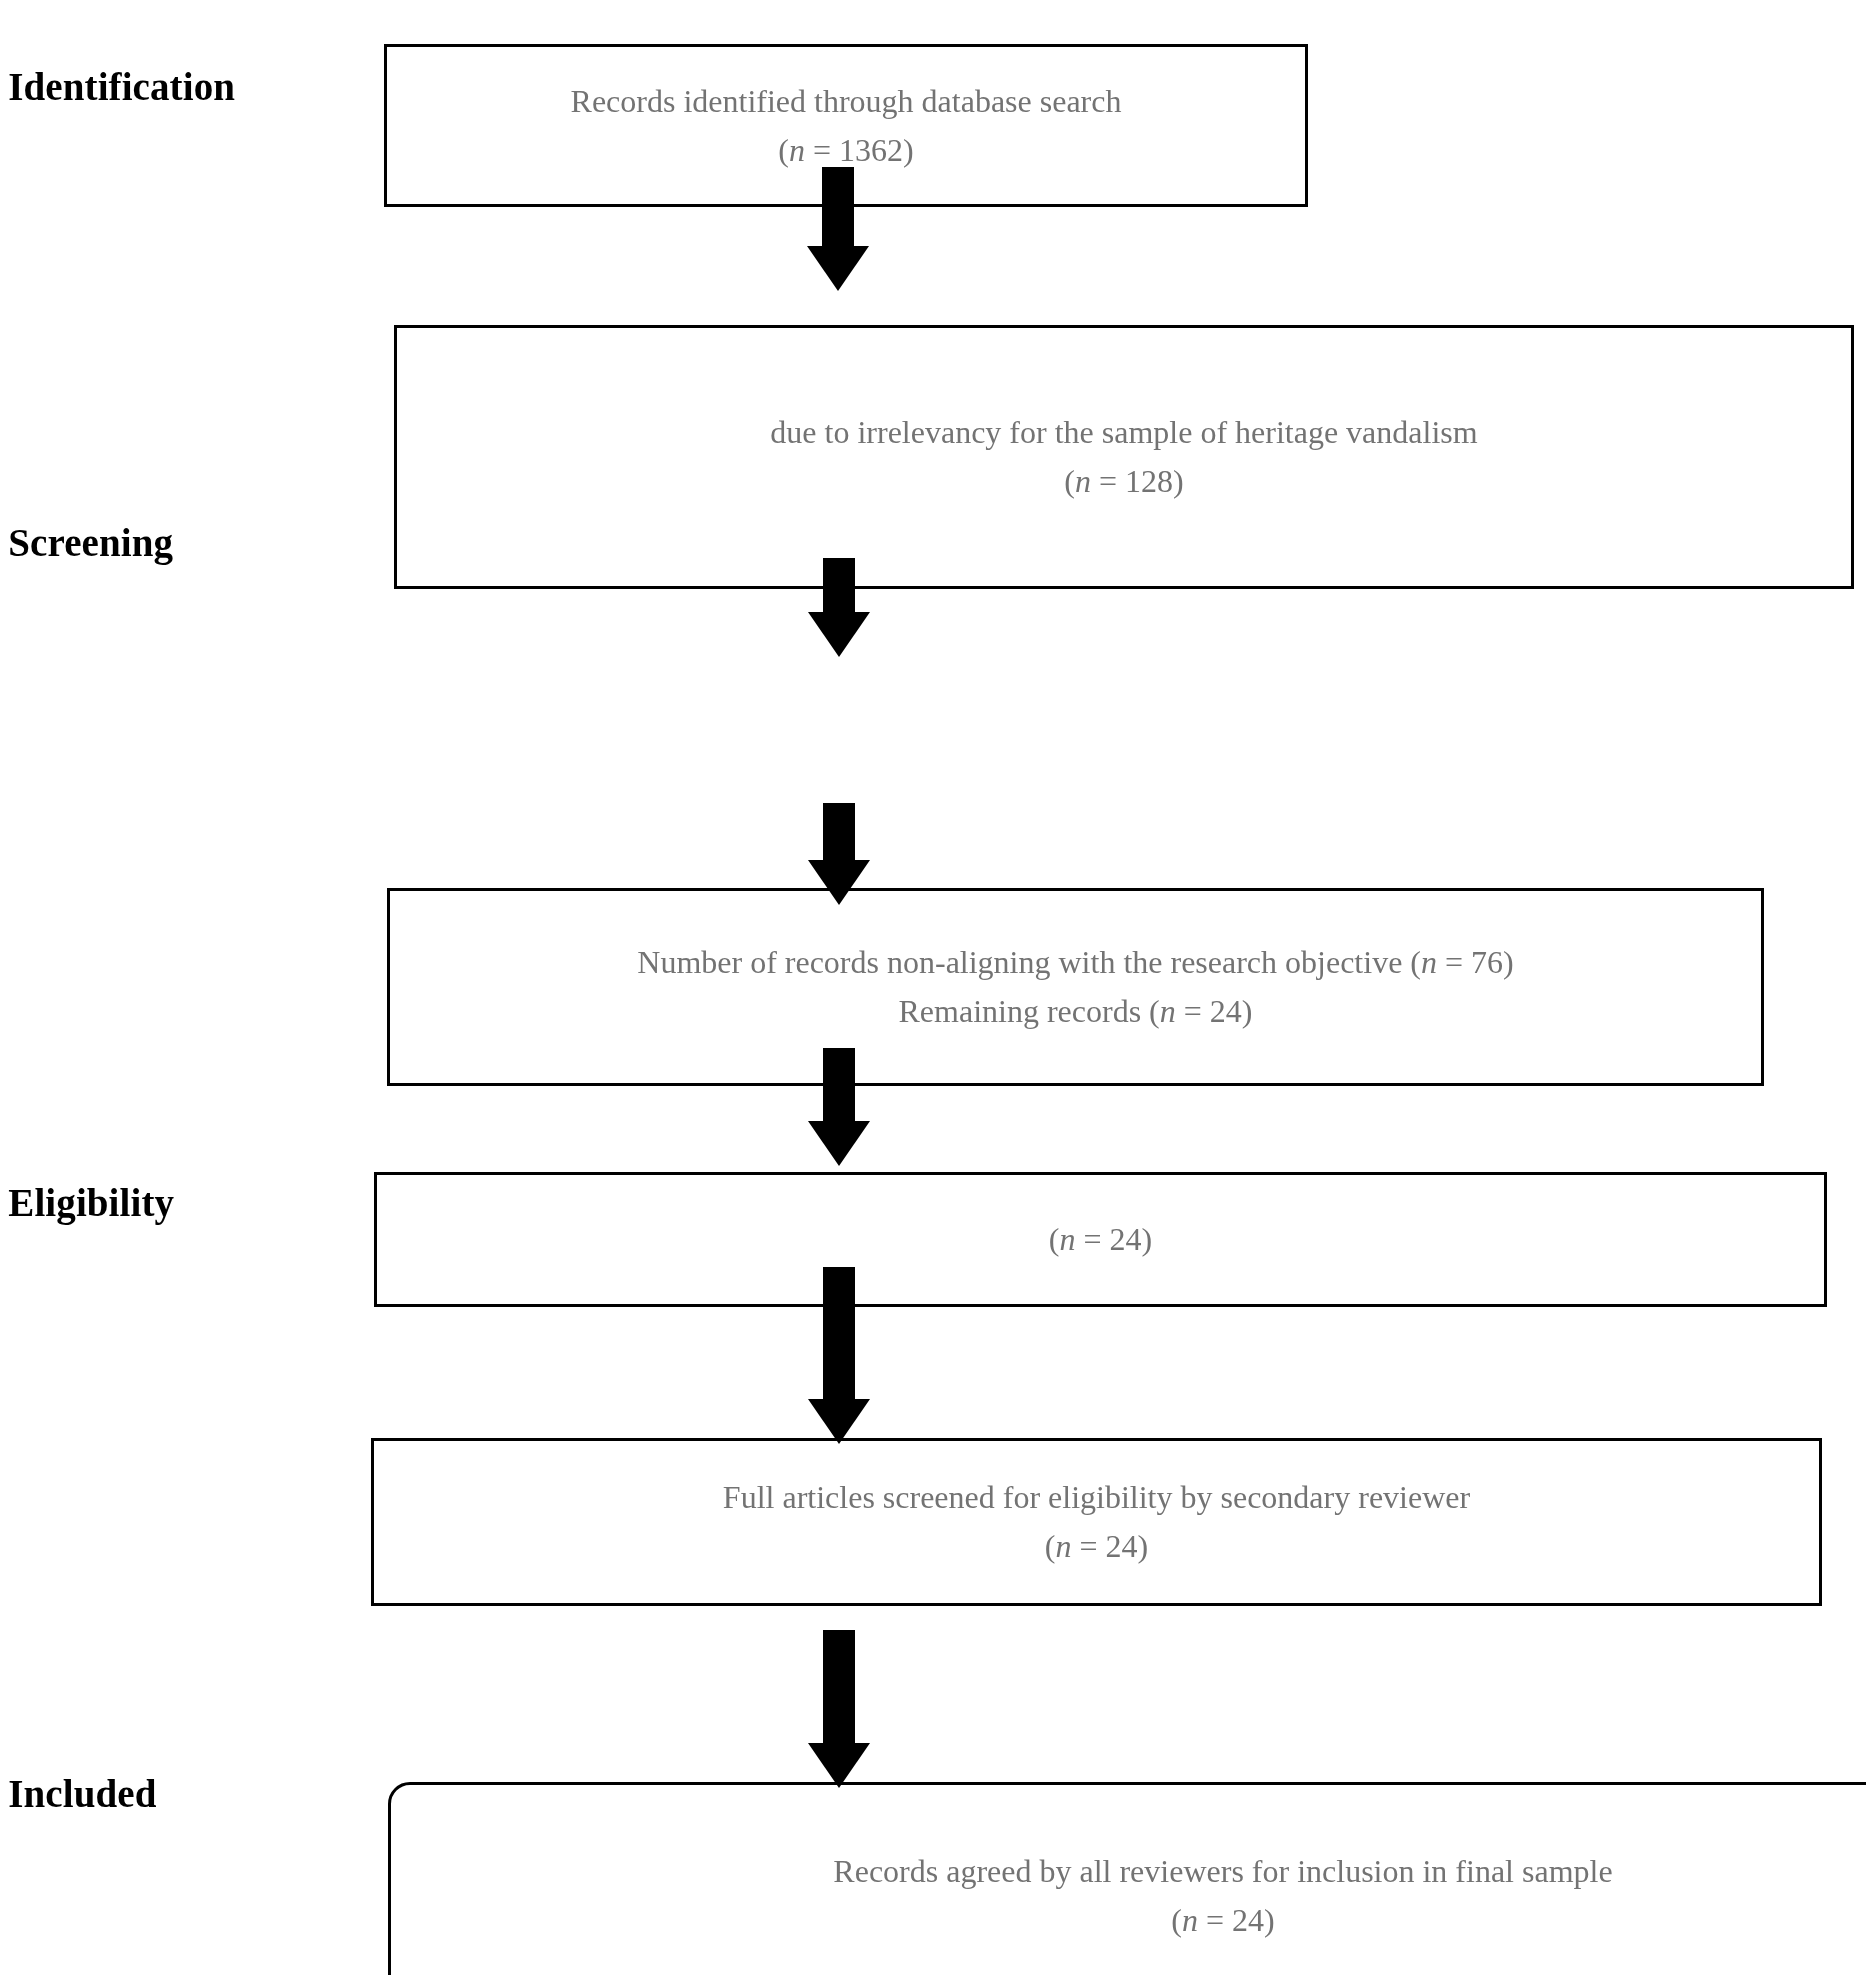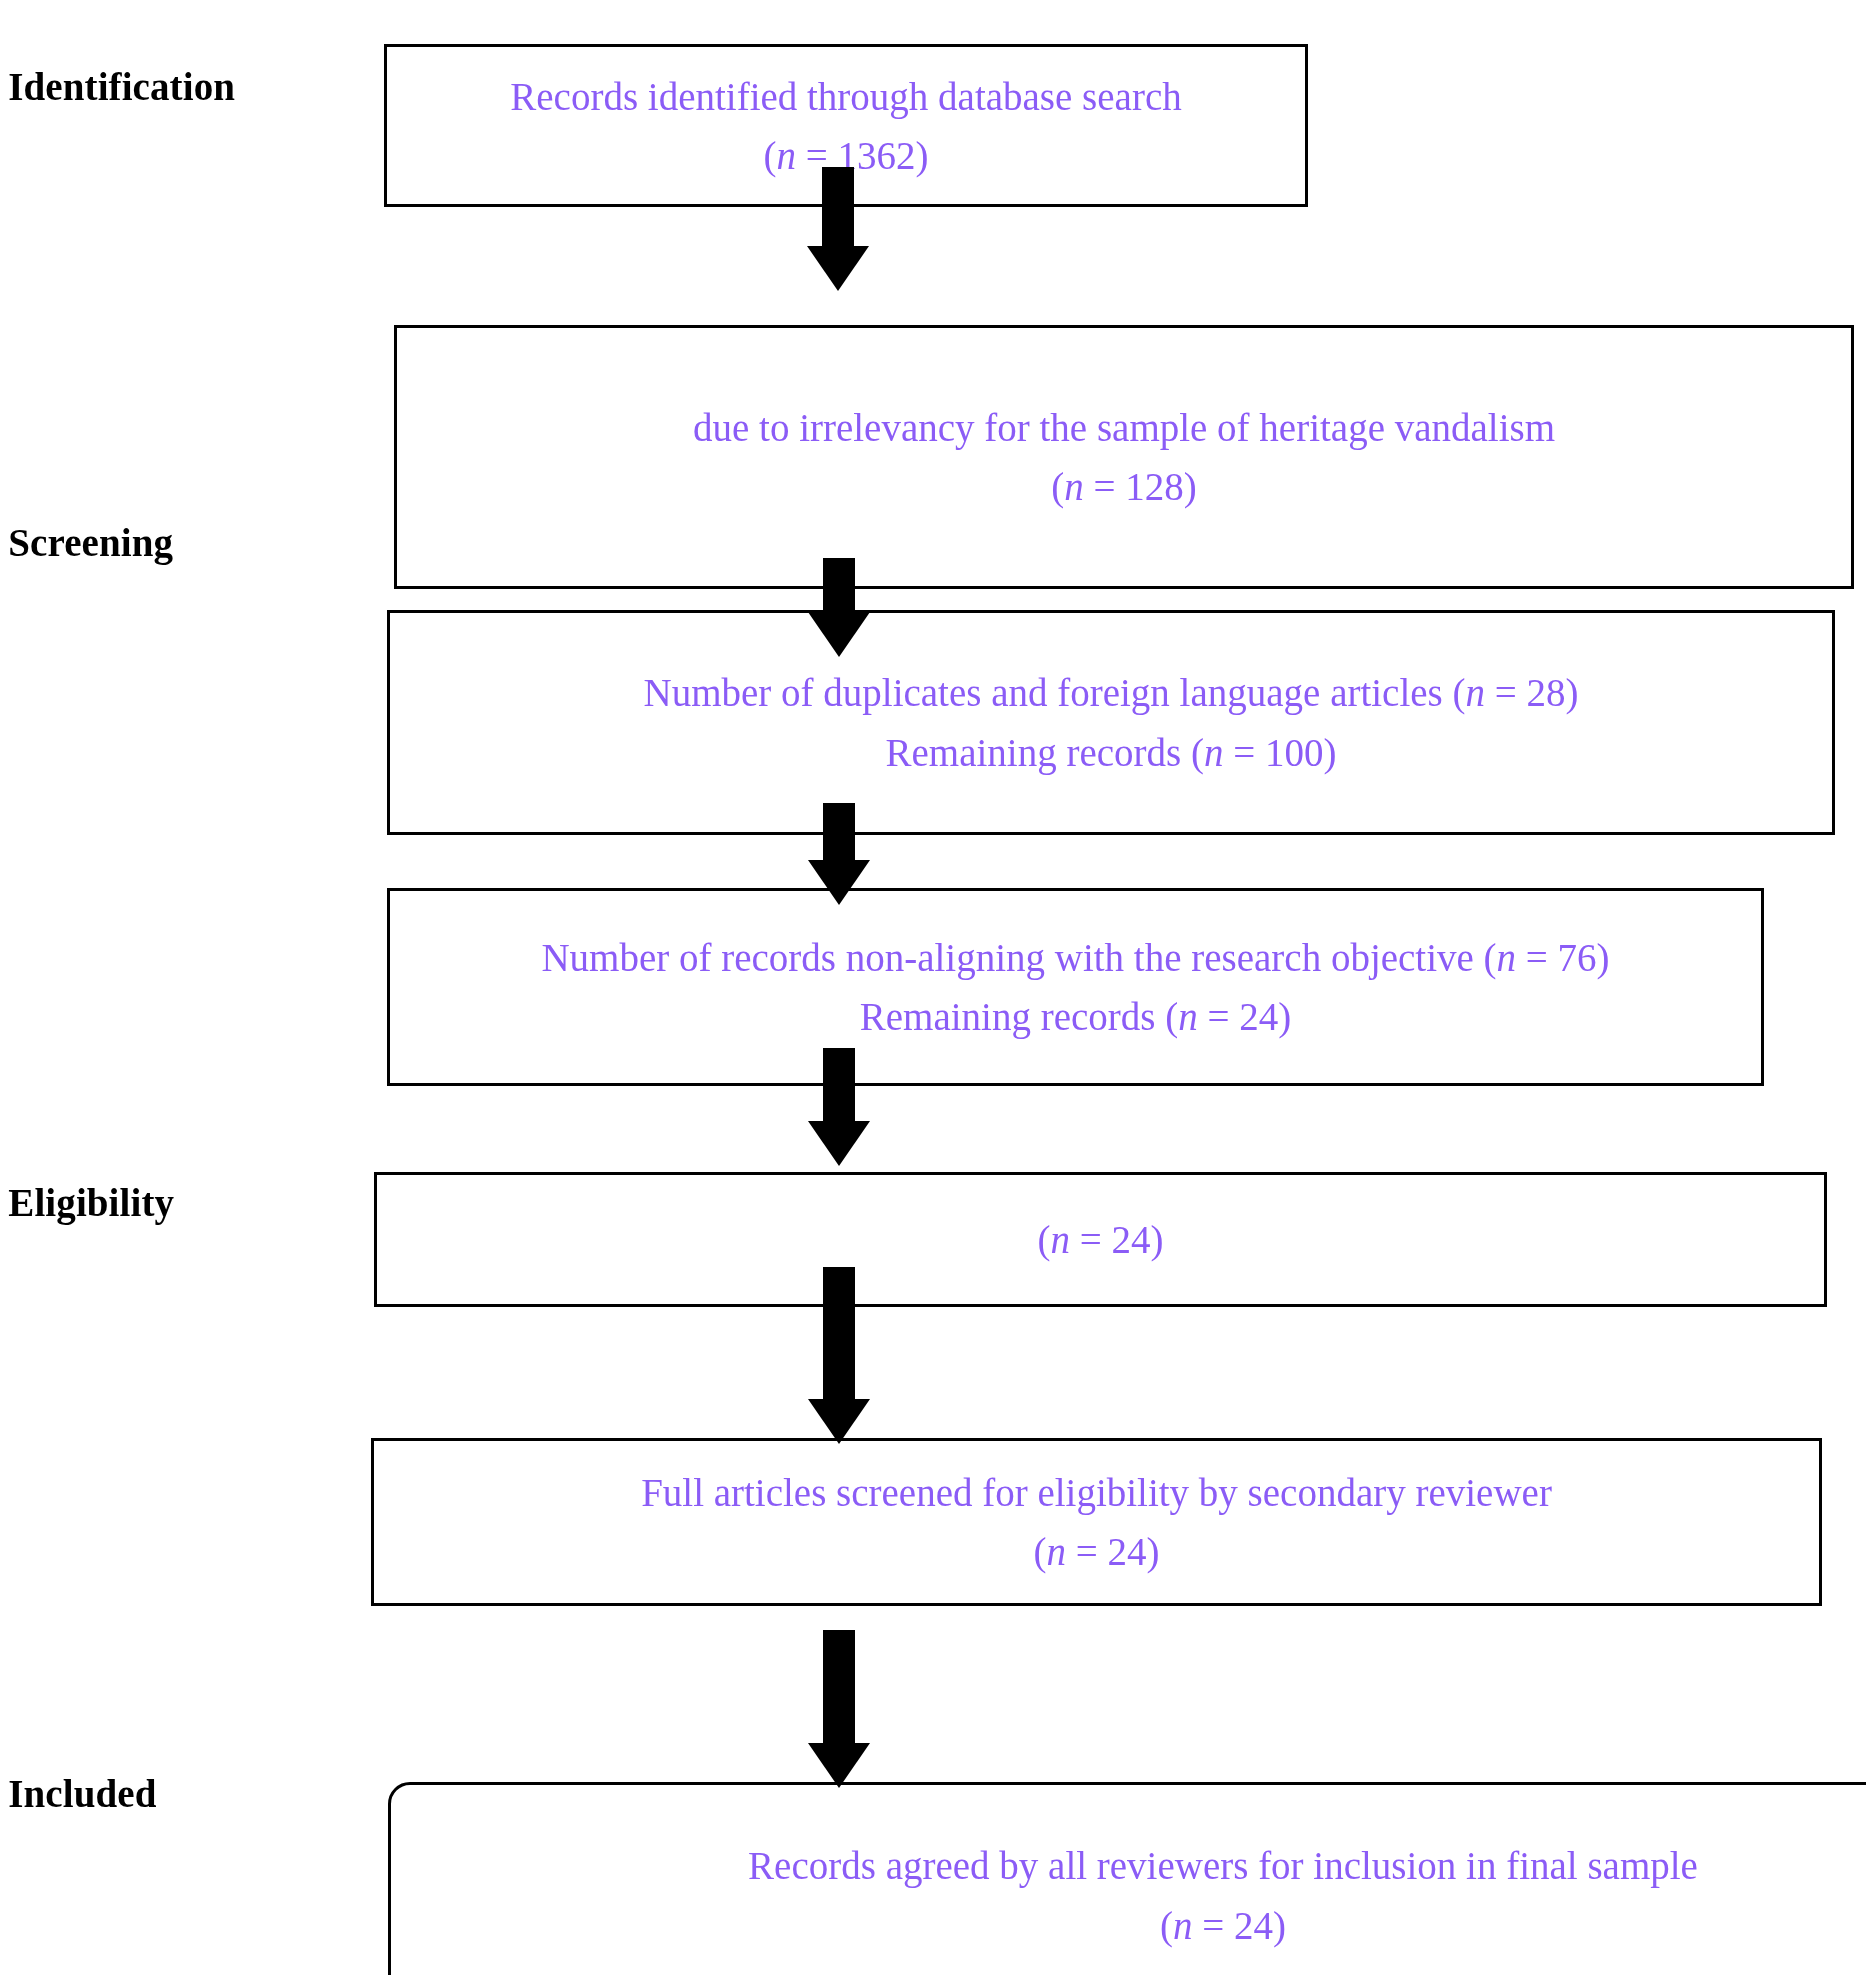--- a/index.html
+++ b/index.html
@@ -32,22 +32,22 @@
   .flow-box {
     position: absolute;
     box-sizing: border-box;
     border: 3.5px solid #000000;
     background: #ffffff;
     display: flex;
     flex-direction: column;
     align-items: center;
     justify-content: center;
     text-align: center;
-    color: #8b5cf6;
-    font-size: 39px;
+    color: #737373;
+    font-size: 32px;
     line-height: 1.52;
     padding: 3.5px 16.5px;
   }
   .flow-line {
     display: block;
     white-space: nowrap;
   }
   .n-italic { font-style: italic; }
 
   
@@ -100,24 +100,20 @@
   <div class="flow-box" style="left:394px; top:289px; width:1460px; height:264px;">
     <span class="flow-line">due to irrelevancy for the sample of heritage vandalism</span>
     <span class="flow-line">(<i class="n-italic">n</i> = 128)</span>
   </div>
 
   <div class="arrow" style="left:804px; top:522px; width:70px; height:99px;">
     <div class="shaft" style="width:32px; height:59px;"></div>
     <div class="head"></div>
   </div>
 
-  <div class="flow-box" style="left:387px; top:574px; width:1448px; height:225px;">
-    <span class="flow-line">Number of duplicates and foreign language articles (<i class="n-italic">n</i> = 28)</span>
-    <span class="flow-line">Remaining records (<i class="n-italic">n</i> = 100)</span>
-  </div>
 
   <div class="arrow" style="left:804px; top:767px; width:70px; height:102px;">
     <div class="shaft" style="width:32px; height:61px;"></div>
     <div class="head"></div>
   </div>
 
   <div class="flow-box" style="left:387px; top:852px; width:1377px; height:198px;">
     <span class="flow-line">Number of records non-aligning with the research objective (<i class="n-italic">n</i> = 76)</span>
     <span class="flow-line">Remaining records (<i class="n-italic">n</i> = 24)</span>
   </div>

